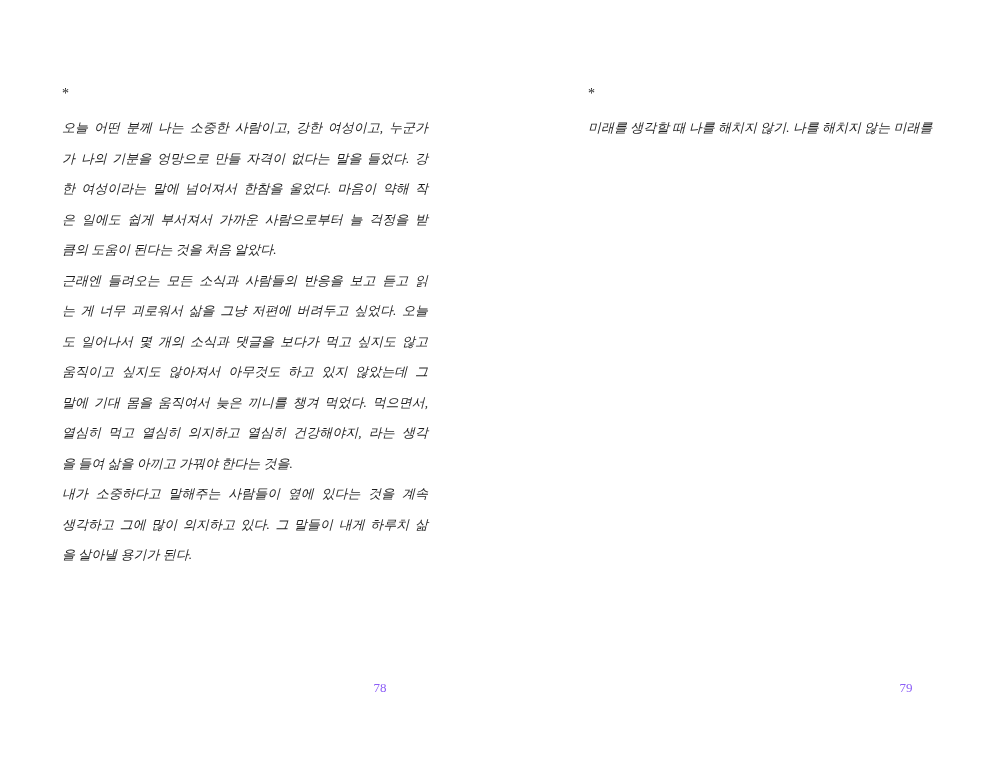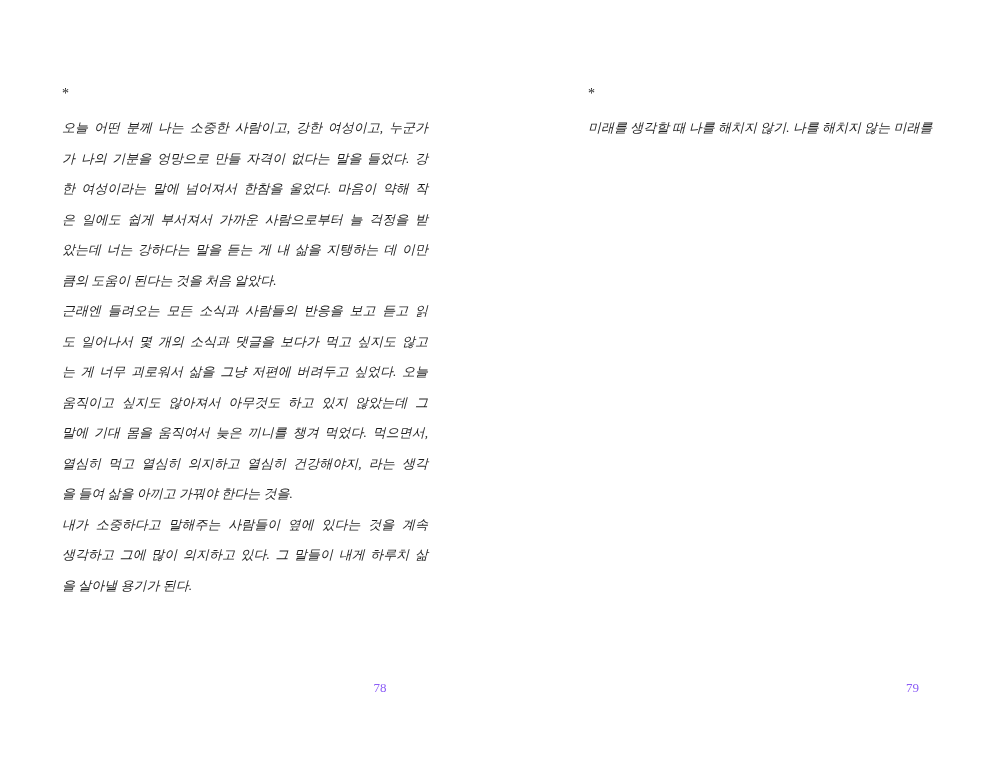--- a/index.html
+++ b/index.html
@@ -52,38 +52,37 @@
     position: absolute;
     top: 680px;
     width: 26px;
     height: 16px;
     line-height: 16px;
     font-size: 13px;
     text-align: center;
     color: #8b5cf6;
   }
   .pagenum.left-num  { left: 367px; }
-  .pagenum.right-num { left: 893px; text-align: right; }
+  .pagenum.right-num { left: 893px; }
 </style>
 </head>
 <body>
 
 <main class="spread">
 
   <section class="page left">
     <div class="marker">*</div>
     <div class="line j">오늘 어떤 분께 나는 소중한 사람이고, 강한 여성이고, 누군가</div>
     <div class="line j">가 나의 기분을 엉망으로 만들 자격이 없다는 말을 들었다. 강</div>
     <div class="line j">한 여성이라는 말에 넘어져서 한참을 울었다. 마음이 약해 작</div>
     <div class="line j">은 일에도 쉽게 부서져서 가까운 사람으로부터 늘 걱정을 받</div>
-    <div class="line j">았는데 너는 강하다는 말을 듣는 게 내 삶을 지탱하는 데 이만</div>
     <div class="line">큼의 도움이 된다는 것을 처음 알았다.</div>
     <div class="line j">근래엔 들려오는 모든 소식과 사람들의 반응을 보고 듣고 읽</div>
+    <div class="line j">는 게 너무 괴로워서 삶을 그냥 저편에 버려두고 싶었다. 오늘</div>
     <div class="line j">도 일어나서 몇 개의 소식과 댓글을 보다가 먹고 싶지도 않고</div>
-    <div class="line j">는 게 너무 괴로워서 삶을 그냥 저편에 버려두고 싶었다. 오늘</div>
     <div class="line j">움직이고 싶지도 않아져서 아무것도 하고 있지 않았는데 그</div>
     <div class="line j">말에 기대 몸을 움직여서 늦은 끼니를 챙겨 먹었다. 먹으면서,</div>
     <div class="line j">열심히 먹고 열심히 의지하고 열심히 건강해야지, 라는 생각</div>
     <div class="line">을 들여 삶을 아끼고 가꿔야 한다는 것을.</div>
     <div class="line j">내가 소중하다고 말해주는 사람들이 옆에 있다는 것을 계속</div>
     <div class="line j">생각하고 그에 많이 의지하고 있다. 그 말들이 내게 하루치 삶</div>
     <div class="line">을 살아낼 용기가 된다.</div>
   </section>
 
   <section class="page right">

